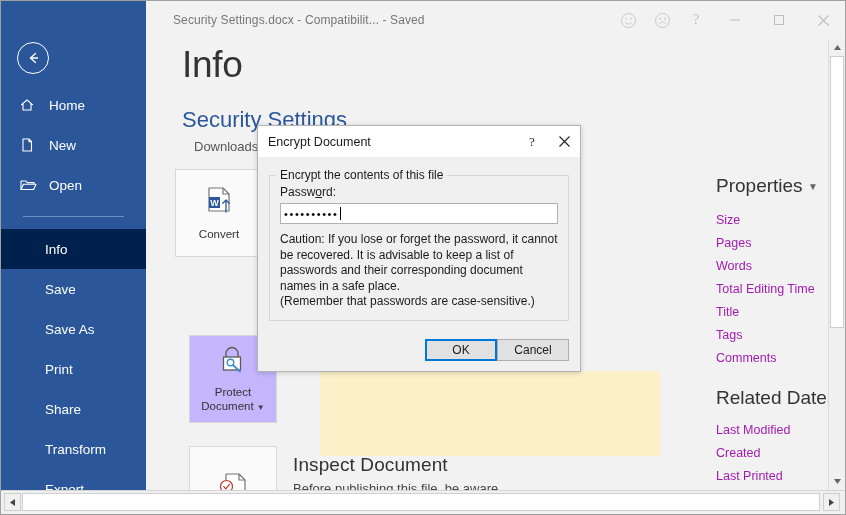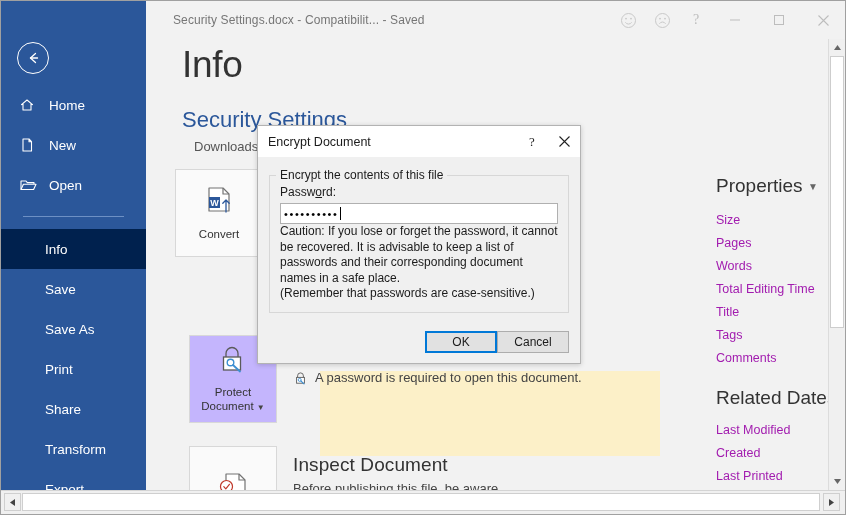--- a/index.html
+++ b/index.html
@@ -324,21 +324,21 @@
     color: #000;
     position: relative;
   }
   .caret-line {
     display: inline-block;
     width: 1px; height: 13px;
     background: #000;
     margin-left: 1px;
   }
   .caution {
-    margin-top: 0;
+    margin-top: 8px;
     font-size: 12px;
     color: #1b1b1b;
     line-height: 15.5px;
   }
   .dlg-buttons {
     display: flex;
     justify-content: flex-end;
     padding: 9px 11px 10px 11px;
   }
   .btn {
@@ -498,31 +498,20 @@
           </svg>
         </span>
         <span>Protect</span>
         <span>
           <span>Document</span>
           <span style="font-size:8px;color:#444;">▼</span>
         </span>
       </div>
       <div class="tile-body">
         <div class="tile-head">Protect Document</div>
-        <div class="tile-desc">
-          <span class="lockmini">
-            <svg width="15" height="15" viewBox="0 0 15 15">
-              <path d="M4.6 6.4 V4.8 A2.9 2.9 0 0 1 10.4 4.8 V6.4" fill="none" stroke="#5a5a5a" stroke-width=".9"></path>
-              <rect x="3.6" y="6.4" width="7.8" height="5.8" fill="#ffffff" stroke="#5a5a5a" stroke-width=".9"></rect>
-              <circle cx="6.7" cy="8.9" r="1.5" fill="none" stroke="#3d8fd1" stroke-width=".9"></circle>
-              <path d="M7.9 10 L11 12.9" stroke="#3d8fd1" stroke-width="1.1" stroke-linecap="round"></path>
-            </svg>
-          </span>
-          <span>A password is required to open this document.</span>
-        </div>
       </div>
     </div>
 
     <div class="tile" style="left:43px; top:407px;">
       <div class="tile-icon">
         <span class="glyph">
           <svg width="40" height="40" viewBox="0 0 40 40">
             <path d="M13 8 H26 L32 14 V32 H13 Z" fill="#ffffff" stroke="#737373" stroke-width="1.2" stroke-linejoin="round"></path>
             <path d="M26 8 V14 H32" fill="none" stroke="#737373" stroke-width="1.2" stroke-linejoin="round"></path>
             <circle cx="13.5" cy="20.5" r="6" fill="#ffffff" stroke="#c0392b" stroke-width="1.2"></circle>

